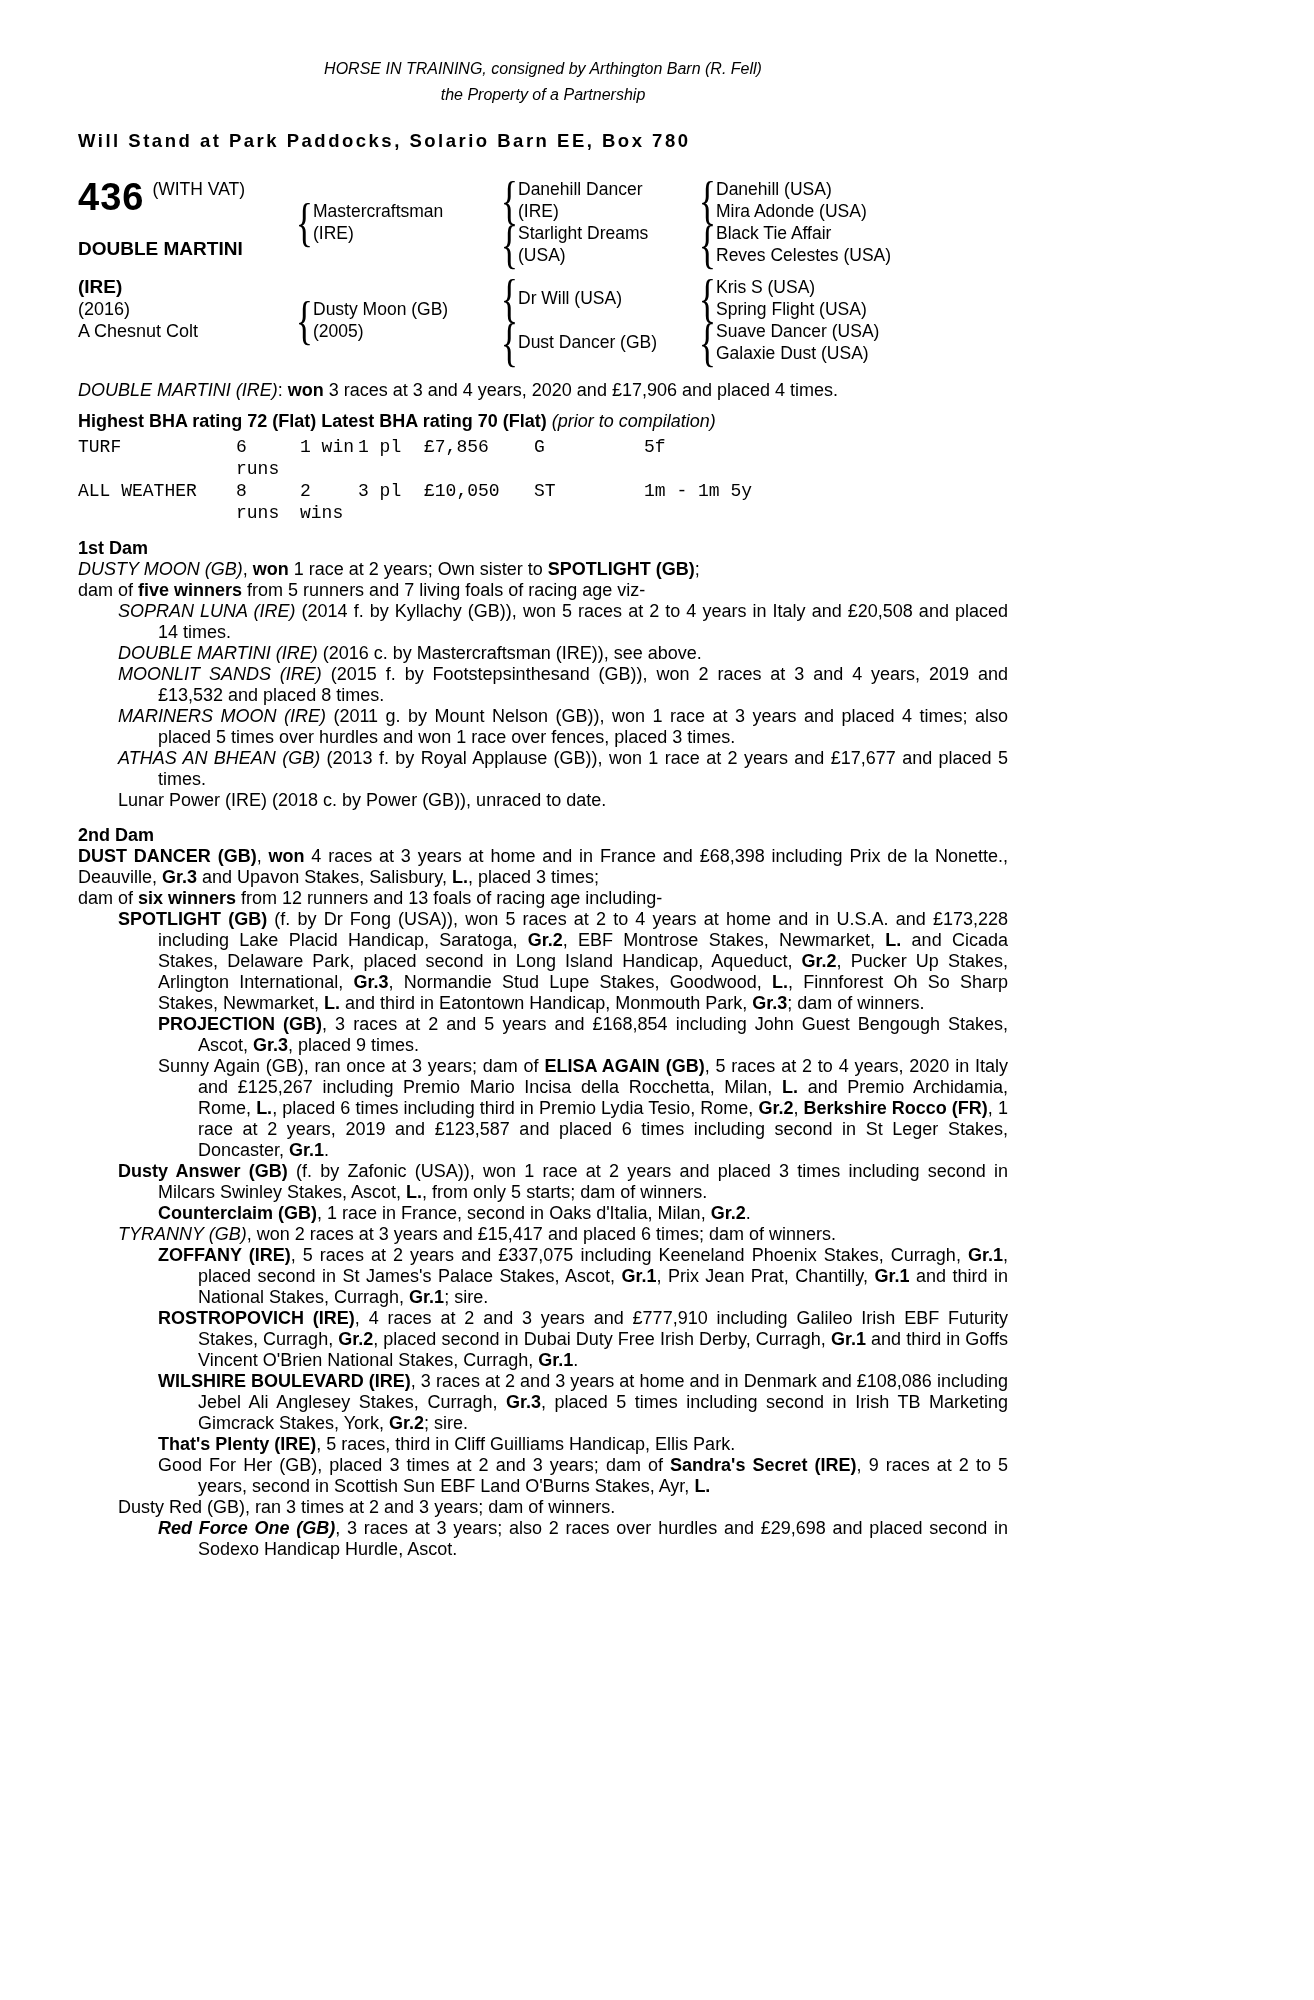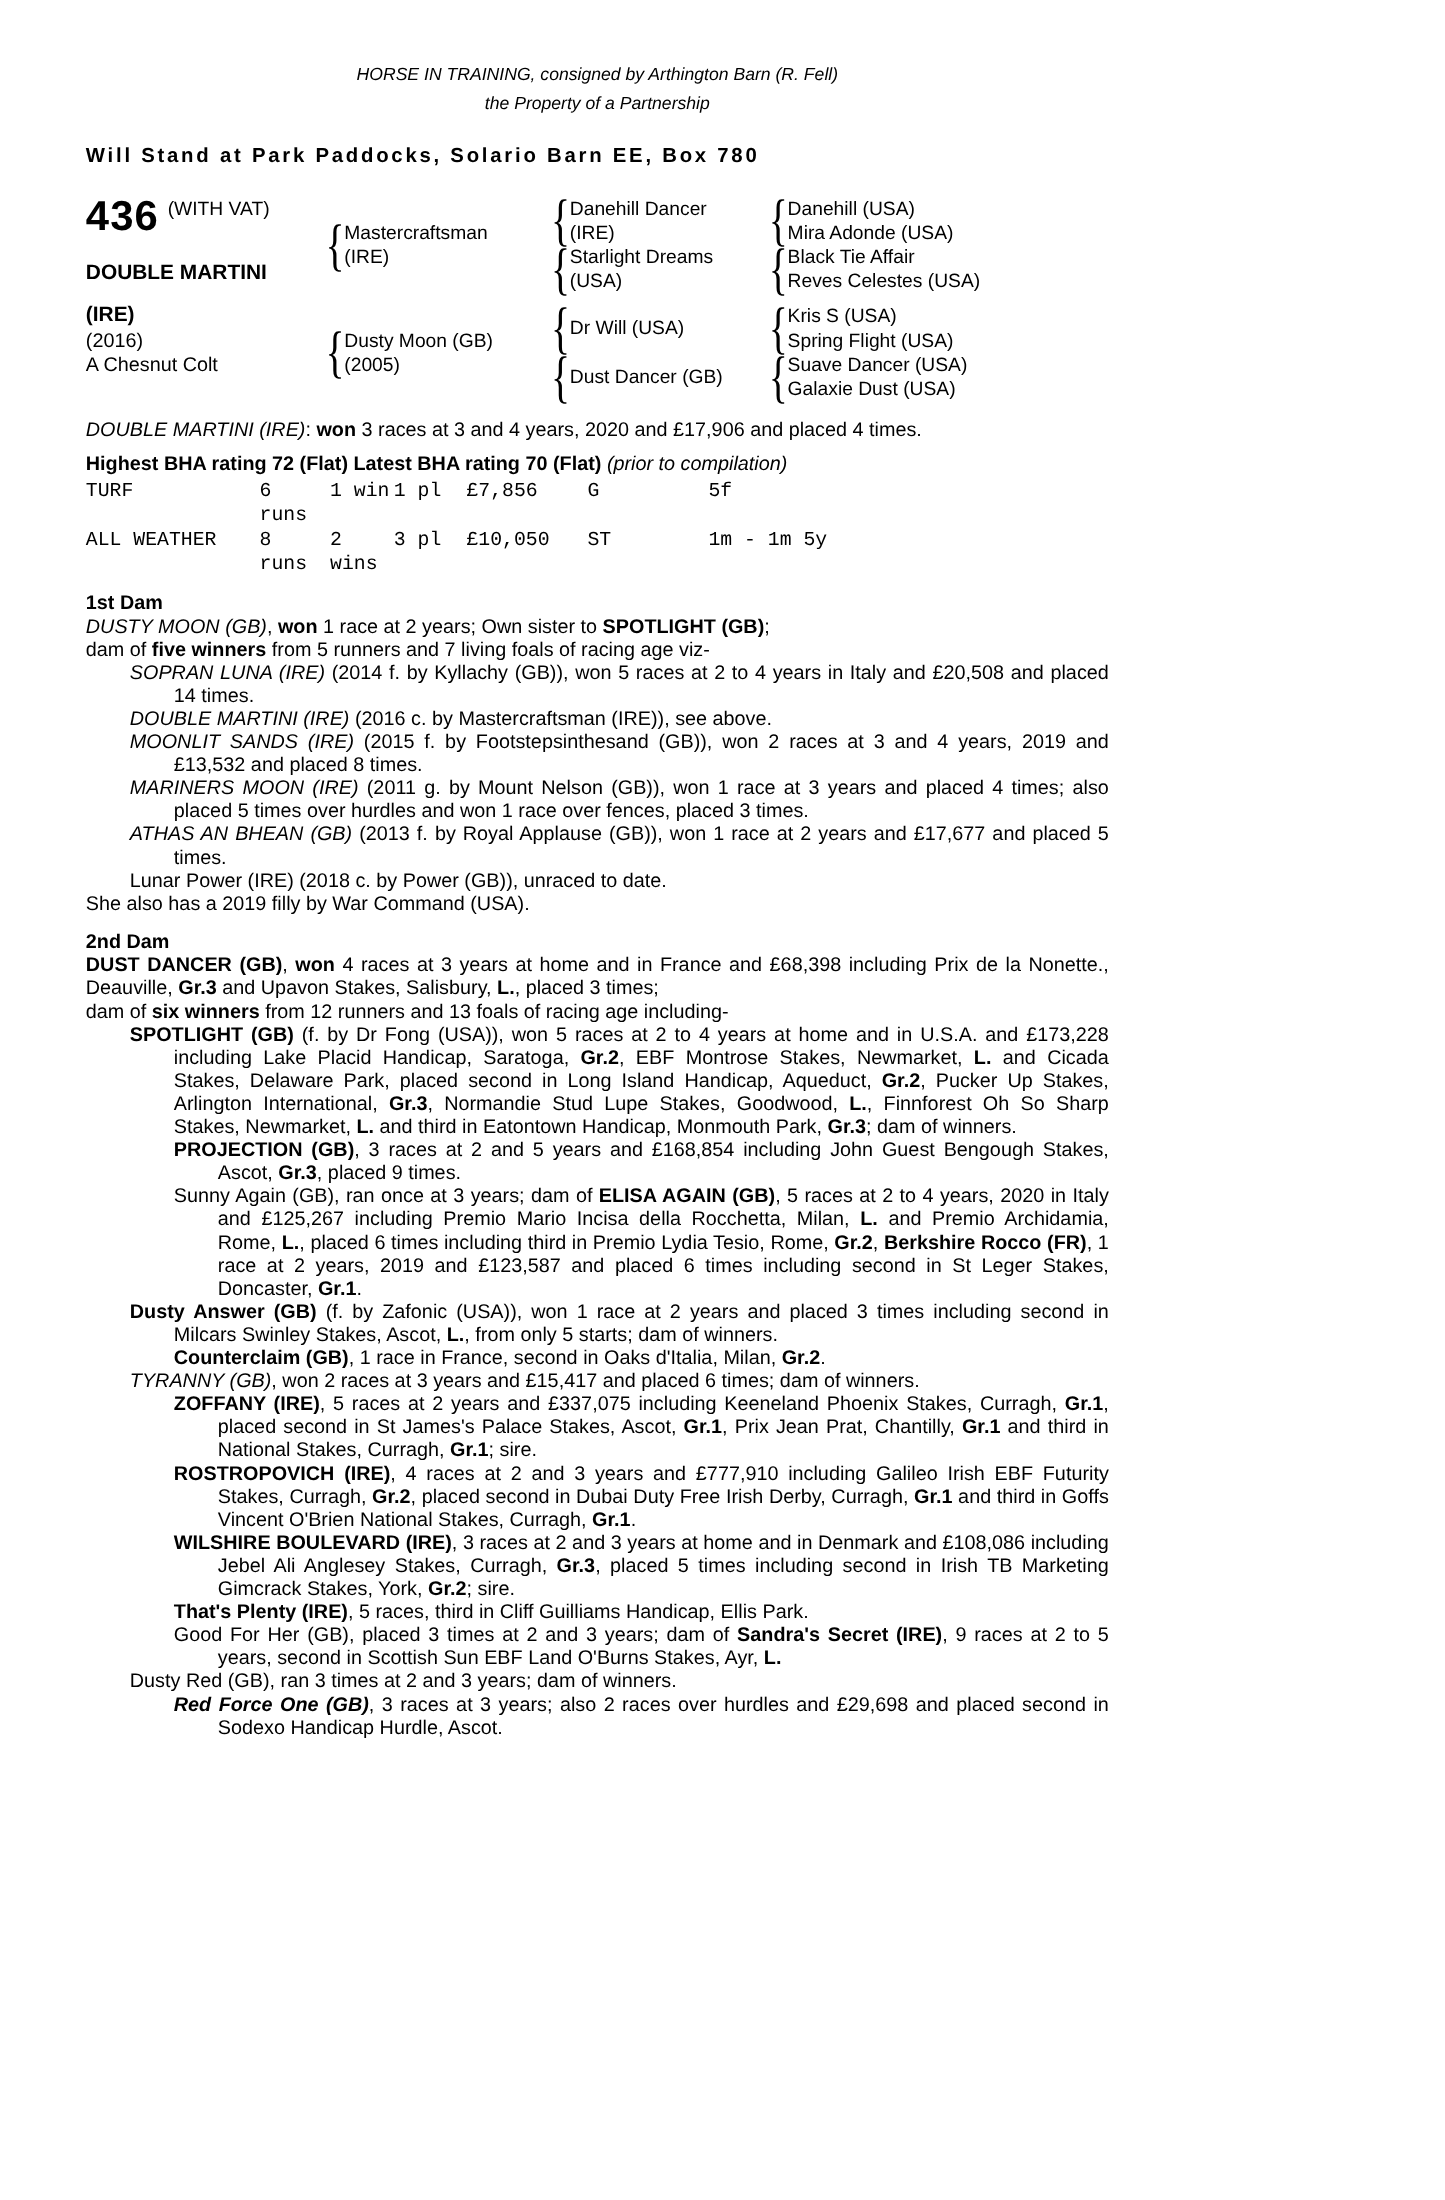--- a/index.html
+++ b/index.html
@@ -182,21 +182,20 @@
     <h3 class="sec">1st Dam</h3>
     <div class="rich-list">
         <p class="ind-0"><span class="s-i">DUSTY MOON (GB)</span><span>, </span><span class="s-b">won</span><span> 1 race at 2 years; Own sister to </span><span class="s-b">SPOTLIGHT (GB)</span><span>;</span></p>
         <p class="ind-0"><span>dam of </span><span class="s-b">five winners</span><span> from 5 runners and 7 living foals of racing age viz-</span></p>
         <p class="ind-1"><span class="s-i">SOPRAN LUNA (IRE)</span><span> (2014 f. by Kyllachy (GB)), won 5 races at 2 to 4 years in Italy and £20,508 and placed 14 times.</span></p>
         <p class="ind-1"><span class="s-i">DOUBLE MARTINI (IRE)</span><span> (2016 c. by Mastercraftsman (IRE)), see above.</span></p>
         <p class="ind-1"><span class="s-i">MOONLIT SANDS (IRE)</span><span> (2015 f. by Footstepsinthesand (GB)), won 2 races at 3 and 4 years, 2019 and £13,532 and placed 8 times.</span></p>
         <p class="ind-1"><span class="s-i">MARINERS MOON (IRE)</span><span> (2011 g. by Mount Nelson (GB)), won 1 race at 3 years and placed 4 times; also placed 5 times over hurdles and won 1 race over fences, placed 3 times.</span></p>
         <p class="ind-1"><span class="s-i">ATHAS AN BHEAN (GB)</span><span> (2013 f. by Royal Applause (GB)), won 1 race at 2 years and £17,677 and placed 5 times.</span></p>
         <p class="ind-1"><span>Lunar Power (IRE) (2018 c. by Power (GB)), unraced to date.</span></p>
-        <p class="ind-0"><span>She also has a 2019 filly by War Command (USA).</span></p>
       </div>
 
     <h3 class="sec sec2">2nd Dam</h3>
     <div class="rich-list">
         <p class="ind-0"><span class="s-b">DUST DANCER (GB)</span><span>, </span><span class="s-b">won</span><span> 4 races at 3 years at home and in France and £68,398 including Prix de la Nonette., Deauville, </span><span class="s-b">Gr.3</span><span> and Upavon Stakes, Salisbury, </span><span class="s-b">L.</span><span>, placed 3 times;</span></p>
         <p class="ind-0"><span>dam of </span><span class="s-b">six winners</span><span> from 12 runners and 13 foals of racing age including-</span></p>
         <p class="ind-1"><span class="s-b">SPOTLIGHT (GB)</span><span> (f. by Dr Fong (USA)), won 5 races at 2 to 4 years at home and in U.S.A. and £173,228 including Lake Placid Handicap, Saratoga, </span><span class="s-b">Gr.2</span><span>, EBF Montrose Stakes, Newmarket, </span><span class="s-b">L.</span><span> and Cicada Stakes, Delaware Park, placed second in Long Island Handicap, Aqueduct, </span><span class="s-b">Gr.2</span><span>, Pucker Up Stakes, Arlington International, </span><span class="s-b">Gr.3</span><span>, Normandie Stud Lupe Stakes, Goodwood, </span><span class="s-b">L.</span><span>, Finnforest Oh So Sharp Stakes, Newmarket, </span><span class="s-b">L.</span><span> and third in Eatontown Handicap, Monmouth Park, </span><span class="s-b">Gr.3</span><span>; dam of winners.</span></p>
         <p class="ind-2"><span class="s-b">PROJECTION (GB)</span><span>, 3 races at 2 and 5 years and £168,854 including John Guest Bengough Stakes, Ascot, </span><span class="s-b">Gr.3</span><span>, placed 9 times.</span></p>
         <p class="ind-2"><span>Sunny Again (GB), ran once at 3 years; dam of </span><span class="s-b">ELISA AGAIN (GB)</span><span>, 5 races at 2 to 4 years, 2020 in Italy and £125,267 including Premio Mario Incisa della Rocchetta, Milan, </span><span class="s-b">L.</span><span> and Premio Archidamia, Rome, </span><span class="s-b">L.</span><span>, placed 6 times including third in Premio Lydia Tesio, Rome, </span><span class="s-b">Gr.2</span><span>, </span><span class="s-b">Berkshire Rocco (FR)</span><span>, 1 race at 2 years, 2019 and £123,587 and placed 6 times including second in St Leger Stakes, Doncaster, </span><span class="s-b">Gr.1</span><span>.</span></p>
         <p class="ind-1"><span class="s-b">Dusty Answer (GB)</span><span> (f. by Zafonic (USA)), won 1 race at 2 years and placed 3 times including second in Milcars Swinley Stakes, Ascot, </span><span class="s-b">L.</span><span>, from only 5 starts; dam of winners.</span></p>

